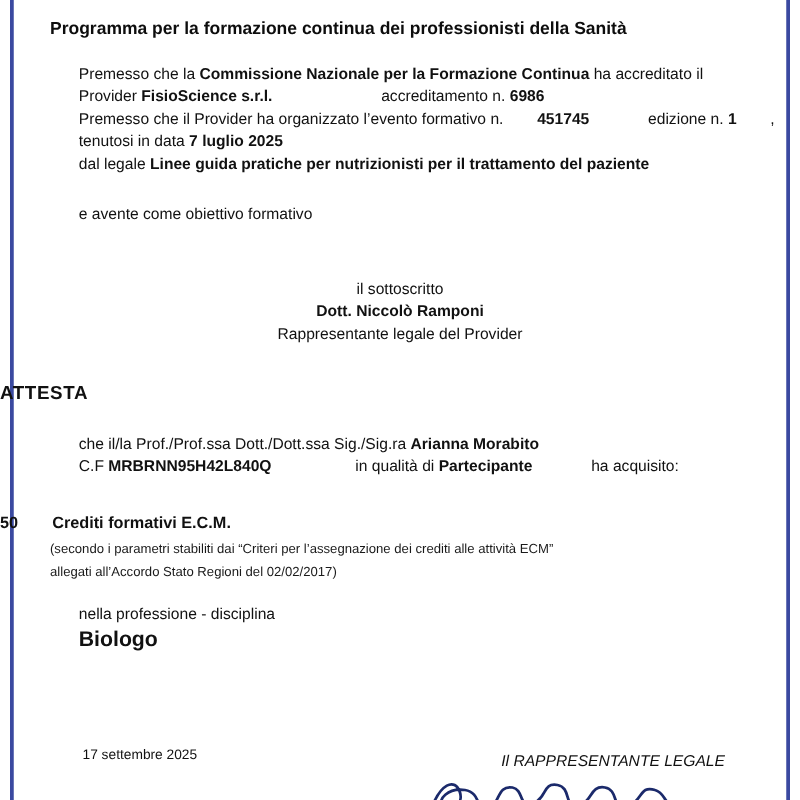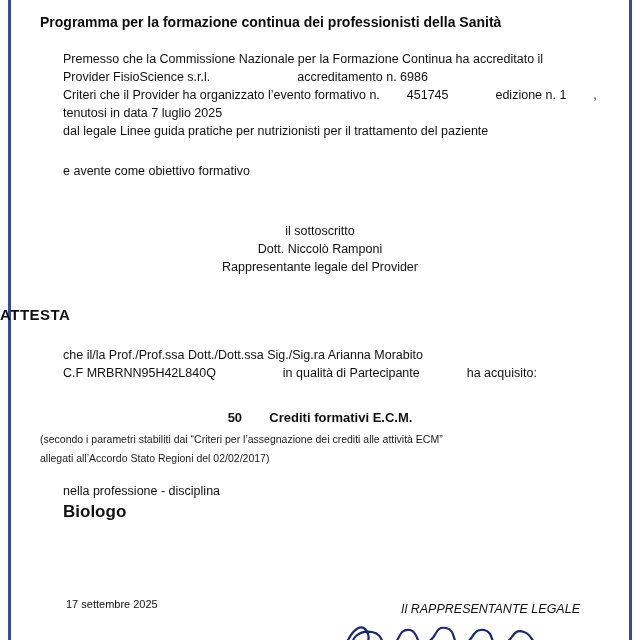--- a/index.html
+++ b/index.html
@@ -16,33 +16,33 @@
     left:8px;right:8px;top:-14px;bottom:-14px;
     border:3px solid #3a49a0;
     pointer-events:none;
   }
   .title{
     position:absolute;top:14px;left:40px;right:40px;
     text-align:left;font-size:14px;font-weight:bold;color:#0d0d0d;
   }
   .para{position:absolute;left:63px;right:52px;font-size:12.5px;line-height:18px;}
   .line{white-space:nowrap;}
-  .b{font-weight:normal;}
+  .b{font-weight:bold;}
   .gap20{display:inline-block;width:20px;}
   .gap40{display:inline-block;width:40px;}
   .gap60{display:inline-block;width:60px;}
   .gap80{display:inline-block;width:80px;}
   .center-block{position:absolute;left:0;right:0;text-align:center;font-size:12.5px;line-height:18px;}
   .attesta{
     position:absolute;left:0;right:0;top:306px;
     font-size:15px;font-weight:bold;letter-spacing:0.5px;
   }
   .credits{
     position:absolute;left:0;right:0;top:410px;
-    text-align:center;font-size:13px;font-weight:bold;
+    font-size:13px;font-weight:bold;
   }
   .note{position:absolute;left:40px;right:40px;text-align:left;font-size:10.5px;color:#1a1a1a;}
   .profession-label{position:absolute;left:63px;top:484px;font-size:12.5px;}
   .profession-value{position:absolute;left:63px;top:502px;font-size:17px;font-weight:bold;}
   .date{position:absolute;left:66px;top:582px;font-size:11px;margin-top:16px;}
   .rep-legale{
     position:absolute;right:60px;top:602px;
     font-size:12.5px;font-style:italic;font-weight:500;
   }
   .signature{position:absolute;right:92px;top:616px;width:210px;height:40px;}
@@ -63,21 +63,21 @@
       <span>ha accreditato il</span>
     </div>
     <div class="line">
       <span>Provider</span>
       <span class="b">FisioScience s.r.l.</span>
       <span class="gap80"></span>
       <span>accreditamento n.</span>
       <span class="b">6986</span>
     </div>
     <div class="line">
-      <span>Criteri che il Provider ha organizzato l’evento formativo n.</span>
+      <span>Premesso che il Provider ha organizzato l’evento formativo n.</span>
       <span class="gap20"></span>
       <span class="b">451745</span>
       <span class="gap40"></span>
       <span>edizione n.</span>
       <span class="b">1</span>
       <span class="gap20"></span>
       <span>,</span>
     </div>
     <div class="line">
       <span>tenutosi in data</span>

